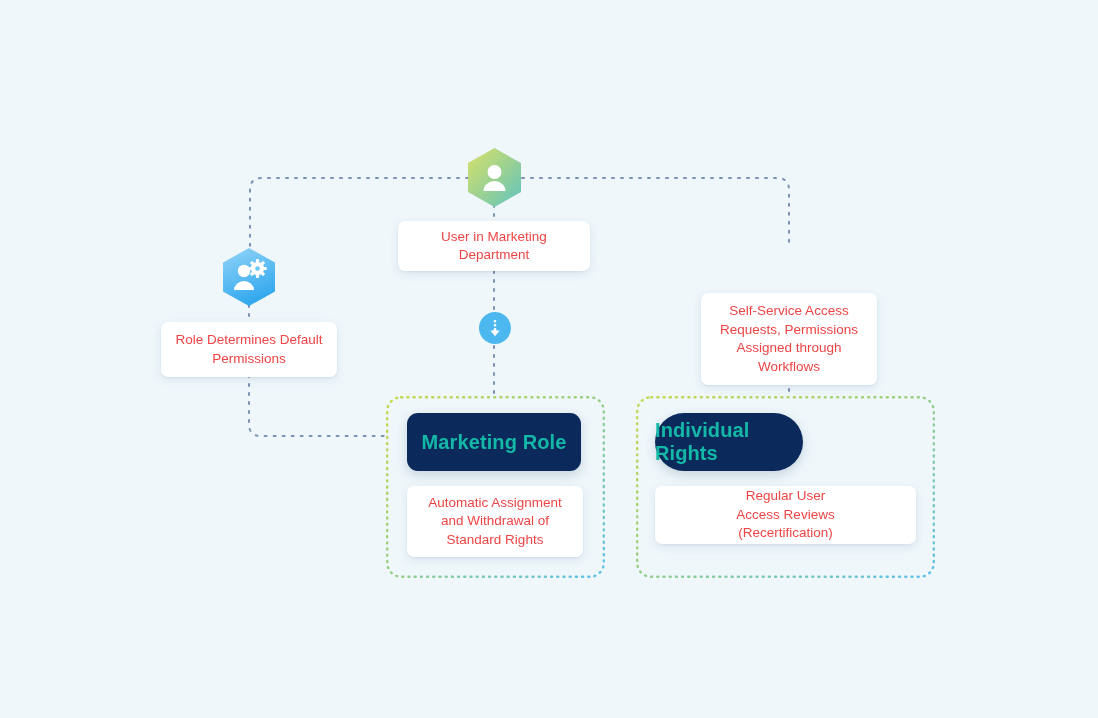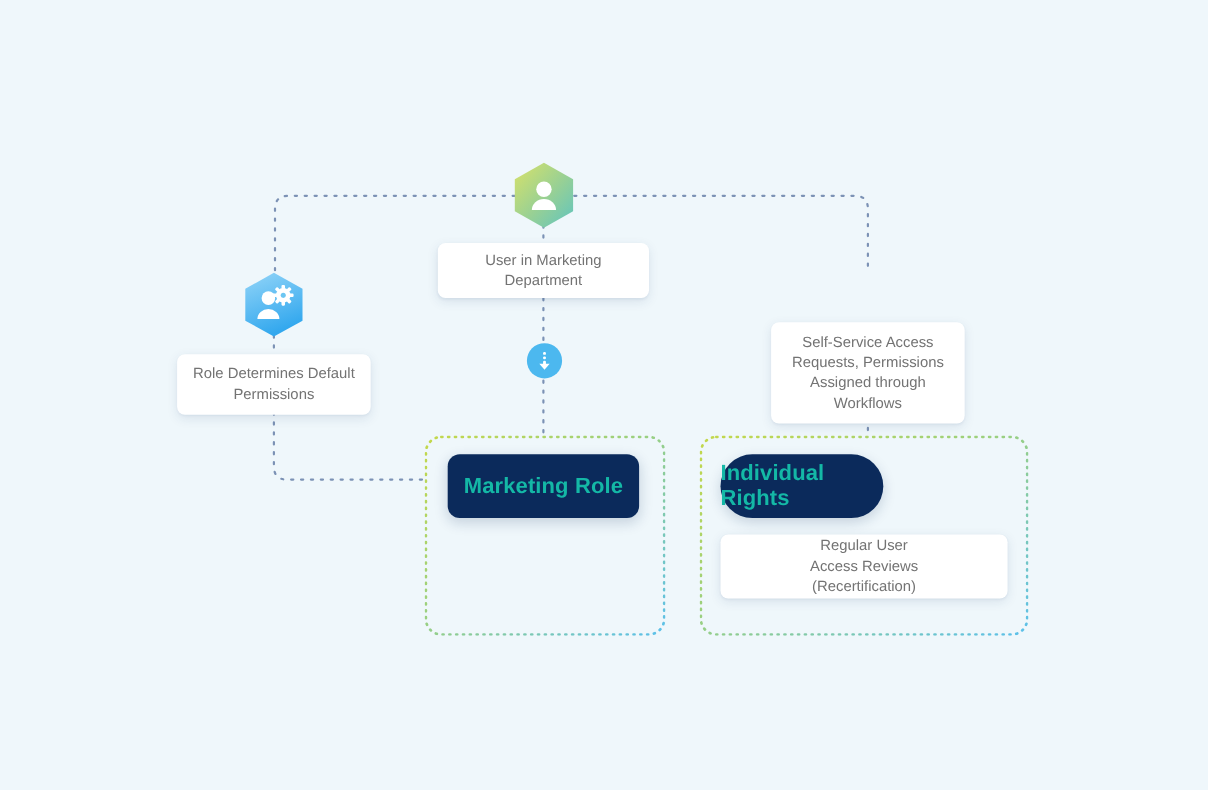--- a/index.html
+++ b/index.html
@@ -27,21 +27,21 @@
     pointer-events: none;
   }
 
   
   .note {
     position: absolute;
     background: #ffffff;
     border-radius: 7px;
     box-shadow: 0 3px 10px rgba(26, 61, 110, 0.10),
                 0 1px 2px rgba(26, 61, 110, 0.05);
-    color: #737373;
+    color: #ef4444;
     font-size: 13.5px;
     line-height: 18.5px;
     text-align: center;
     display: flex;
     align-items: center;
     justify-content: center;
     box-sizing: border-box;
     padding: 6px 12px;
     white-space: pre-line;
   }
@@ -193,20 +193,23 @@
           <stop offset="0%" stop-color="#c4d84a"></stop>
           <stop offset="45%" stop-color="#9bd07f"></stop>
           <stop offset="100%" stop-color="#5bc0eb"></stop>
         </linearGradient>
       </defs>
       <rect x="1.2" y="1.2" width="216.6" height="179.6" rx="14" ry="14" fill="none" stroke="url(#gbA)" stroke-width="2.4" stroke-dasharray="1 5.2" stroke-linecap="round"></rect>
     </svg>
 
     <div class="navy-pill" style="left:21px; top:17px; width:174px; height:58px;">Marketing Role</div>
 
+    <div class="note" style="left:21px; top:90px; width:176px; height:71px;">Automatic Assignment
+and Withdrawal of
+Standard Rights</div>
   </div>
 
   <div class="group-box" style="left:636px; top:396px; width:299px; height:182px;">
     <svg class="gb-svg" viewBox="0 0 299 182" preserveAspectRatio="none">
       <defs>
         <linearGradient id="gbB" x1="0" y1="0" x2="1" y2="1">
           <stop offset="0%" stop-color="#c4d84a"></stop>
           <stop offset="45%" stop-color="#9bd07f"></stop>
           <stop offset="100%" stop-color="#5bc0eb"></stop>
         </linearGradient>

